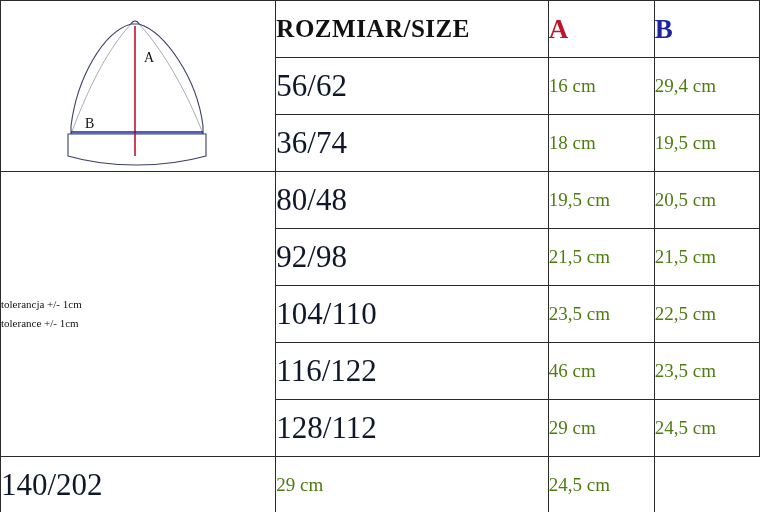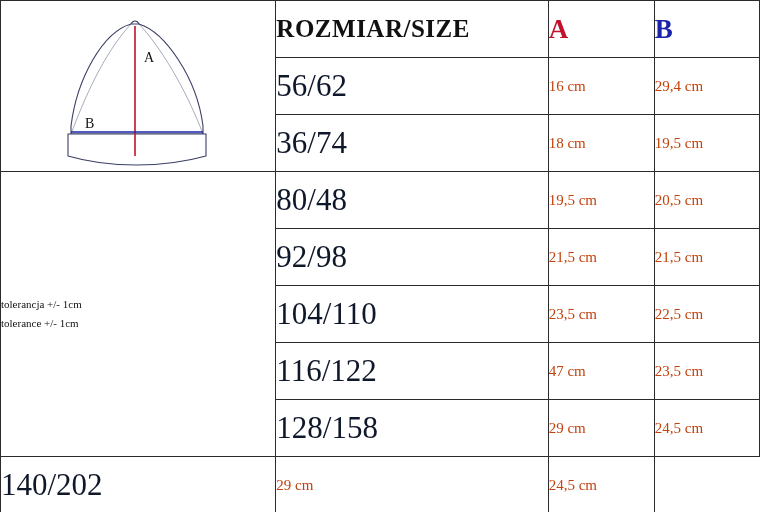--- a/index.html
+++ b/index.html
@@ -54,22 +54,22 @@
     font-size: 27px;
     font-weight: bold;
     color: #1b24a8;
     font-family: "Liberation Serif", serif;
   }
   .size-cell {
     font-size: 31px;
     color: #0f172a;
   }
   .meas-cell {
-    font-size: 15px;
-    color: #c2410c;
+    font-size: 19px;
+    color: #4d7c0f;
   }
   .tolerance {
     font-size: 11px;
     line-height: 1.7;
     color: #111111;
   }
   .img-cell {
     position: relative;
     padding: 0;
   }
@@ -153,26 +153,26 @@
       </tr>
 
       <tr>
         <td class="size-cell" style="height:56px">104/110</td>
         <td class="meas-cell">23,5 cm</td>
         <td class="meas-cell">22,5 cm</td>
       </tr>
 
       <tr>
         <td class="size-cell" style="height:56px">116/122</td>
-        <td class="meas-cell">47 cm</td>
+        <td class="meas-cell">46 cm</td>
         <td class="meas-cell">23,5 cm</td>
       </tr>
 
       <tr>
-        <td class="size-cell" style="height:56px">128/158</td>
+        <td class="size-cell" style="height:56px">128/112</td>
         <td class="meas-cell">29 cm</td>
         <td class="meas-cell">24,5 cm</td>
       </tr>
 
       <tr>
         <td class="size-cell" style="height:56px">140/202</td>
         <td class="meas-cell">29 cm</td>
         <td class="meas-cell">24,5 cm</td>
       </tr>
     </tbody>

